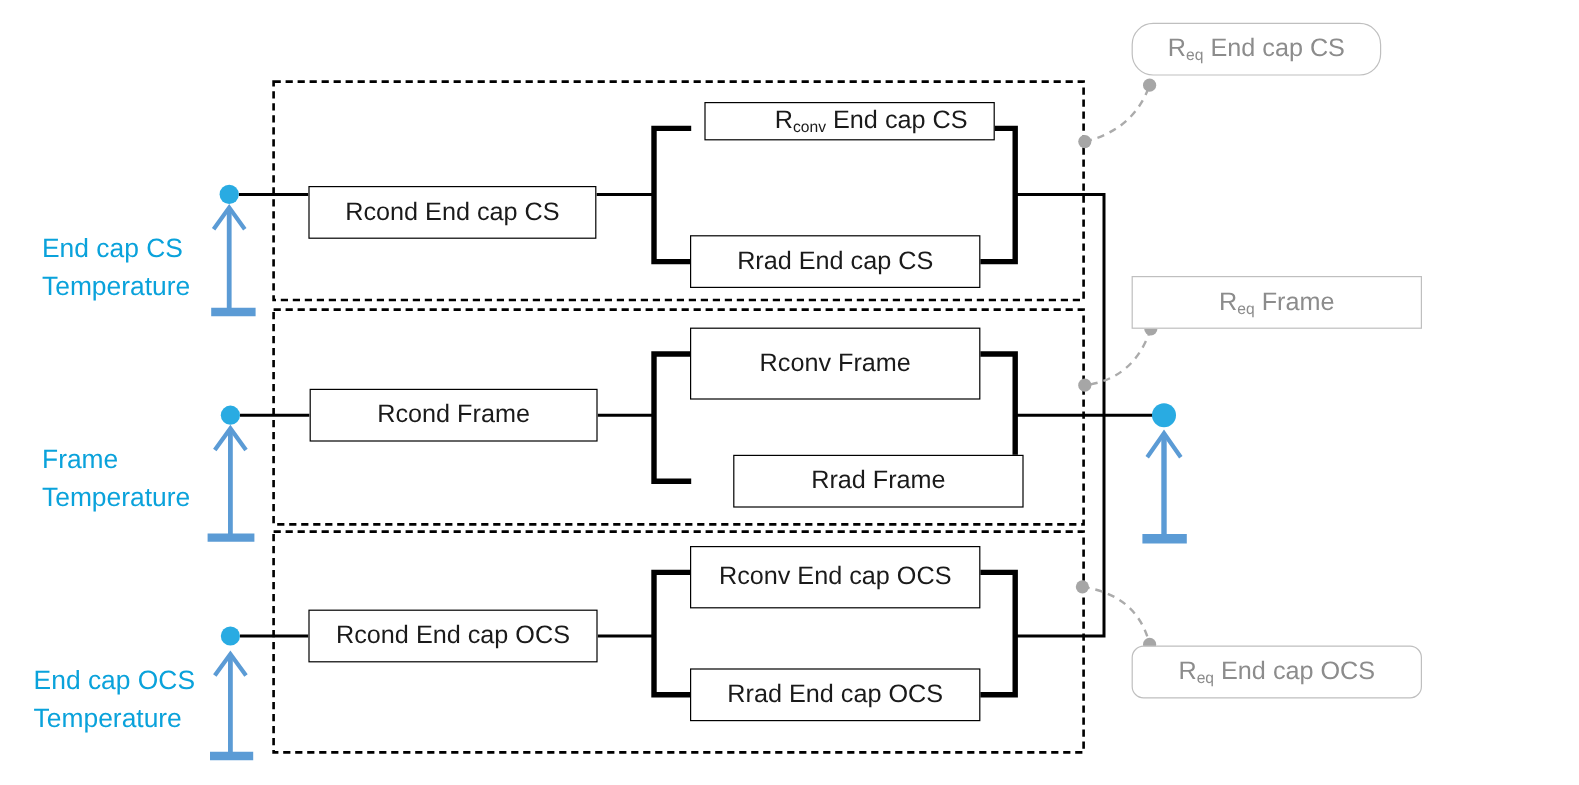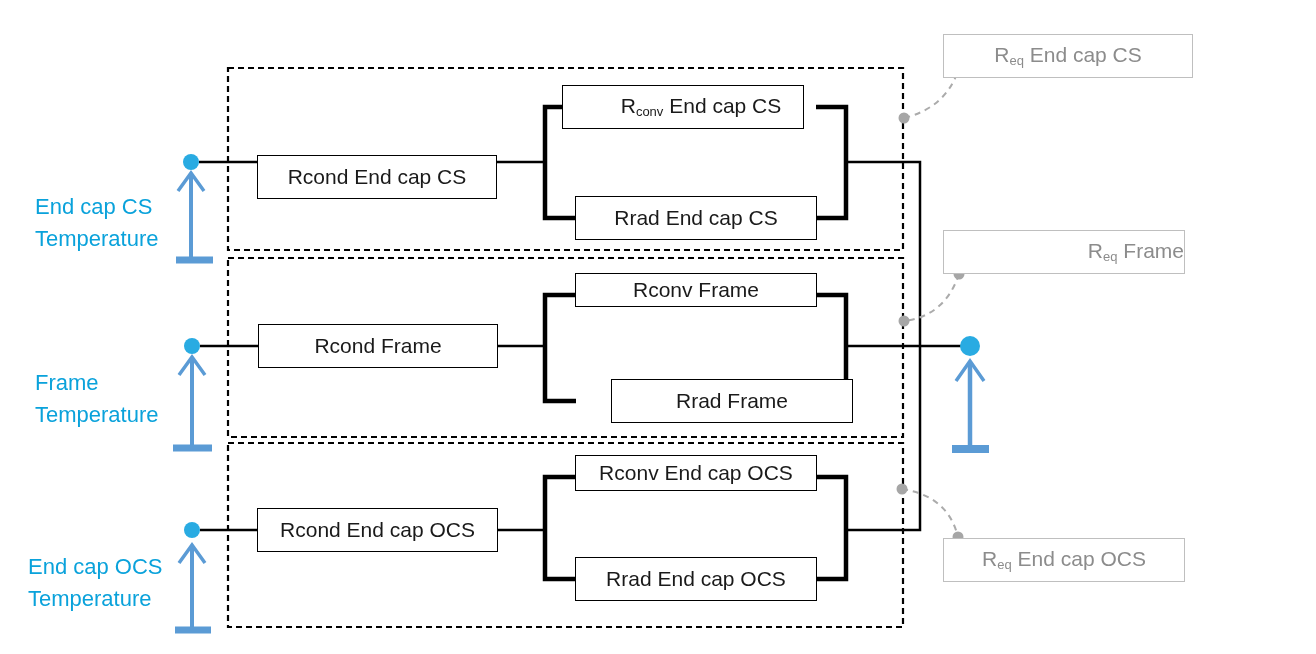--- a/index.html
+++ b/index.html
@@ -94,40 +94,40 @@
     <path d="M902 489 Q948 496 958 537" class="calloutcurve"></path>
     <circle cx="904" cy="118" r="5.5" class="calloutdot"></circle>
     <circle cx="958" cy="71" r="5.5" class="calloutdot"></circle>
     <circle cx="959" cy="274" r="5.5" class="calloutdot"></circle>
     <circle cx="904" cy="321" r="5.5" class="calloutdot"></circle>
     <circle cx="902" cy="489" r="5.5" class="calloutdot"></circle>
     <circle cx="958" cy="537" r="5.5" class="calloutdot"></circle>
   </svg>
 
   <div class="rbox" style="left:257px; top:140px; width:240px; height:44px;margin-top:15px;">Rcond End cap CS</div>
-  <div class="rbox" style="left:562px; top:85px; width:242px; height:44px;padding-left:36px;">
+  <div class="rbox" style="left:587px; top:85px; width:242px; height:32px;padding-left:36px;">
     <span><span>R</span><span class="sub">conv</span><span> End cap CS</span></span>
   </div>
   <div class="rbox" style="left:258px; top:324px; width:240px; height:44px;">Rcond Frame</div>
 
   <div class="rbox" style="left:575px; top:196px; width:242px; height:44px;">Rrad End cap CS</div>
-  <div class="rbox" style="left:575px; top:273px; width:242px; height:34px;">Rconv Frame</div>
+  <div class="rbox" style="left:575px; top:273px; width:242px; height:60px;">Rconv Frame</div>
   <div class="rbox" style="left:575px; top:379px; width:242px; height:44px;margin-left:36px;">Rrad Frame</div>
 
   <div class="rbox" style="left:257px; top:508px; width:241px; height:44px;">Rcond End cap OCS</div>
-  <div class="rbox" style="left:575px; top:455px; width:242px; height:36px;">Rconv End cap OCS</div>
+  <div class="rbox" style="left:575px; top:455px; width:242px; height:52px;">Rconv End cap OCS</div>
   <div class="rbox" style="left:575px; top:557px; width:242px; height:44px;">Rrad End cap OCS</div>
 
-  <div class="eqbox" style="left:943px; top:34px; width:250px; height:44px;">
+  <div class="eqbox" style="left:943px; top:19px; width:208px; height:44px;border-radius:18px;">
     <span><span>R</span><span class="sub">eq</span><span> End cap CS</span></span>
   </div>
-  <div class="eqbox" style="left:943px; top:230px; width:242px; height:44px;justify-content:flex-end;">
+  <div class="eqbox" style="left:943px; top:230px; width:242px; height:44px;">
     <span><span>R</span><span class="sub">eq</span><span> Frame</span></span>
   </div>
-  <div class="eqbox" style="left:943px; top:538px; width:242px; height:44px;">
+  <div class="eqbox" style="left:943px; top:538px; width:242px; height:44px;border-radius:10px;">
     <span><span>R</span><span class="sub">eq</span><span> End cap OCS</span></span>
   </div>
 
   <div class="t-label" style="left:35px; top:191px;">
     <div>End cap CS</div>
     <div>Temperature</div>
   </div>
   <div class="t-label" style="left:35px; top:367px;">
     <div>Frame</div>
     <div>Temperature</div>

